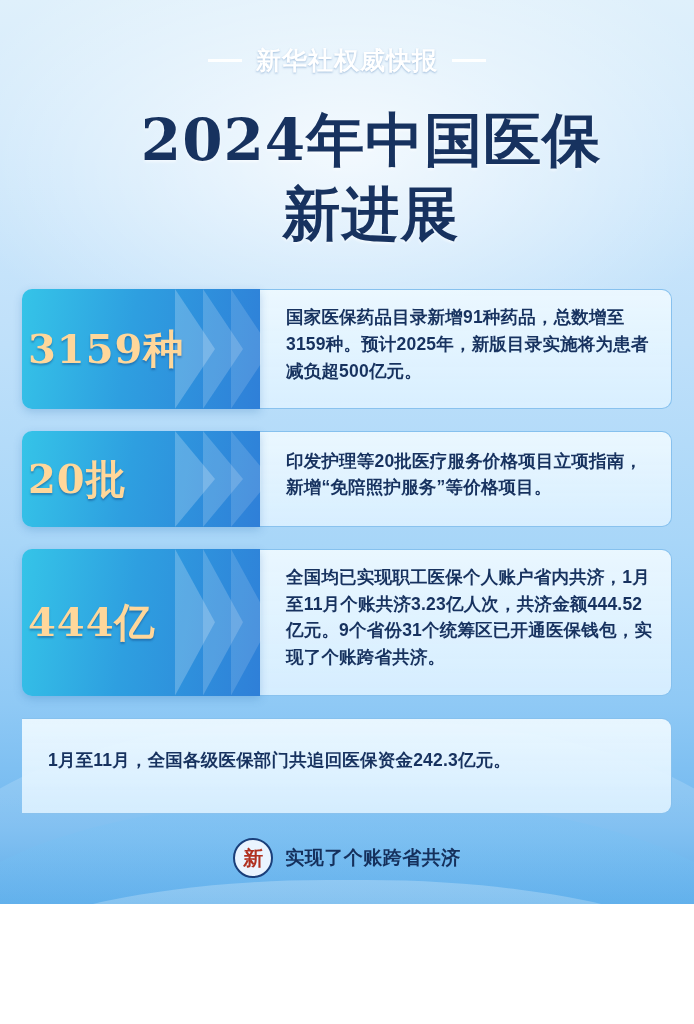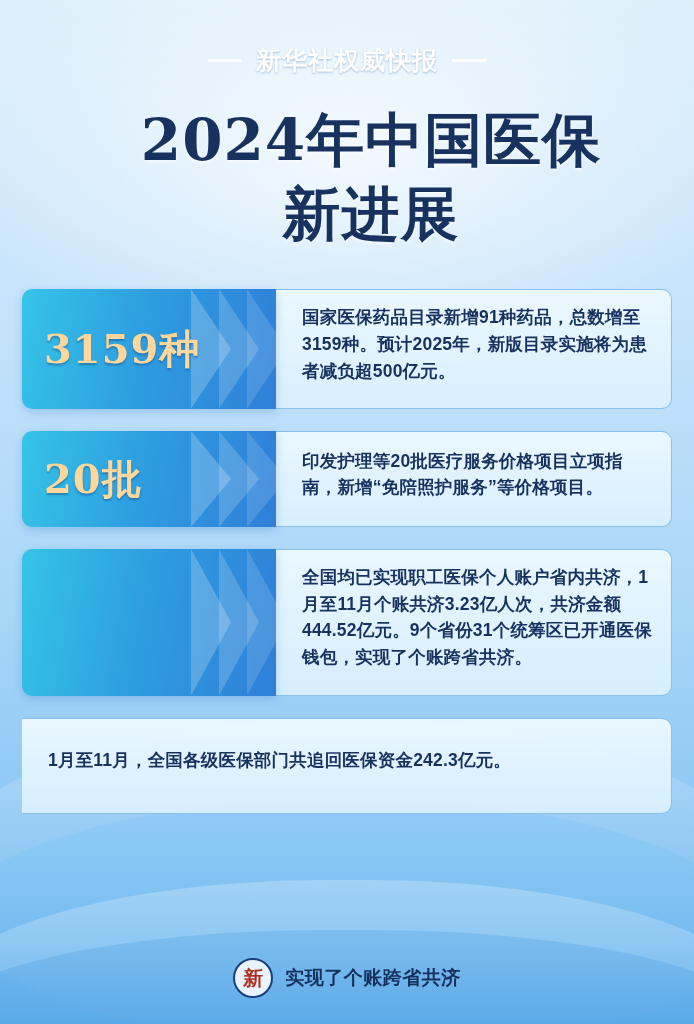--- a/index.html
+++ b/index.html
@@ -8,21 +8,21 @@
   }
   body {
     width: 694px;
     height: 1024px;
     font-family: "Liberation Sans", sans-serif;
     overflow: hidden;
   }
   .poster {
     position: relative;
     width: 694px;
-    height: 1024px;
+    height: 904px;
     background: linear-gradient(180deg, #dff0fb 0%, #cfe8fb 18%, #bfe0fa 38%, #a8d6f8 60%, #8fc9f5 78%, #6fb7ef 92%, #4fa5e8 100%);
     overflow: hidden;
   }
   
   .wave {
     position: absolute;
     left: -10%;
     width: 120%;
     border-radius: 50% 50% 45% 55%;
     opacity: .55;
@@ -91,21 +91,21 @@
     min-height: 96px;
   }
   .num-box {
     position: relative;
     flex: 0 0 232px;
     background: linear-gradient(100deg, #35c4e8 0%, #2e9fe0 45%, #2f7fd8 100%);
     border-radius: 10px 0 0 10px;
     display: flex;
     align-items: center;
     justify-content: flex-start;
-    padding-left: 22px;
+    padding-left: 6px;
     box-shadow: 0 3px 8px rgba(40,110,180,.25);
   }
   .num-box .num {
     color: #ffd79a;
     font-family: "DejaVu Serif", "Liberation Serif", serif;
     font-weight: bold;
     font-size: 40px;
     letter-spacing: 1px;
     text-shadow: 0 2px 2px rgba(20,70,130,.45);
     z-index: 2;
@@ -225,20 +225,21 @@
           </svg>
         </span>
       </div>
       <div class="text-box">
         <p>印发护理等20批医疗服务价格项目立项指南，新增“免陪照护服务”等价格项目。</p>
       </div>
     </div>
 
     <div class="row">
       <div class="num-box">
+        <span class="num">444亿</span>
         <span class="chev">
           <svg width="86" height="100%" viewBox="0 0 86 96" preserveAspectRatio="none">
             <polygon points="0,0 40,48 0,96" fill="rgba(255,255,255,0.22)"></polygon>
             <polygon points="28,0 68,48 28,96" fill="rgba(255,255,255,0.18)"></polygon>
             <polygon points="56,0 96,48 56,96" fill="rgba(255,255,255,0.14)"></polygon>
           </svg>
         </span>
       </div>
       <div class="text-box">
         <p>全国均已实现职工医保个人账户省内共济，1月至11月个账共济3.23亿人次，共济金额444.52亿元。9个省份31个统筹区已开通医保钱包，实现了个账跨省共济。</p>

